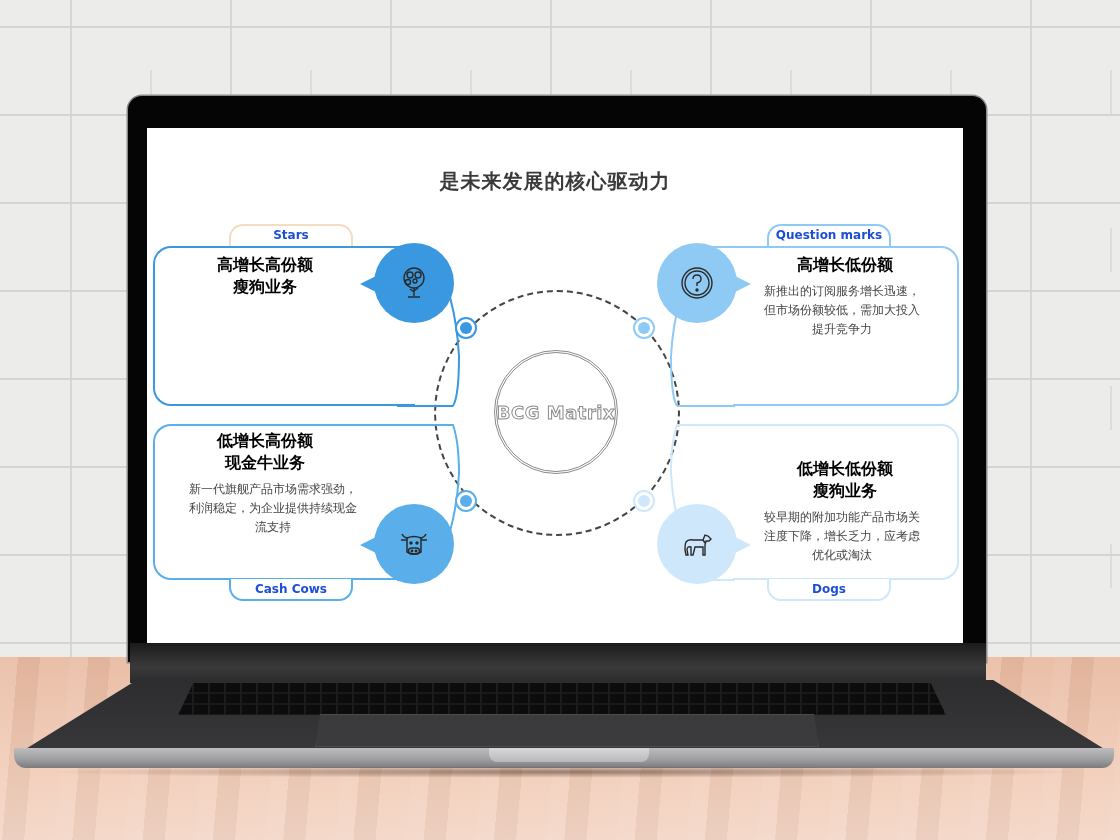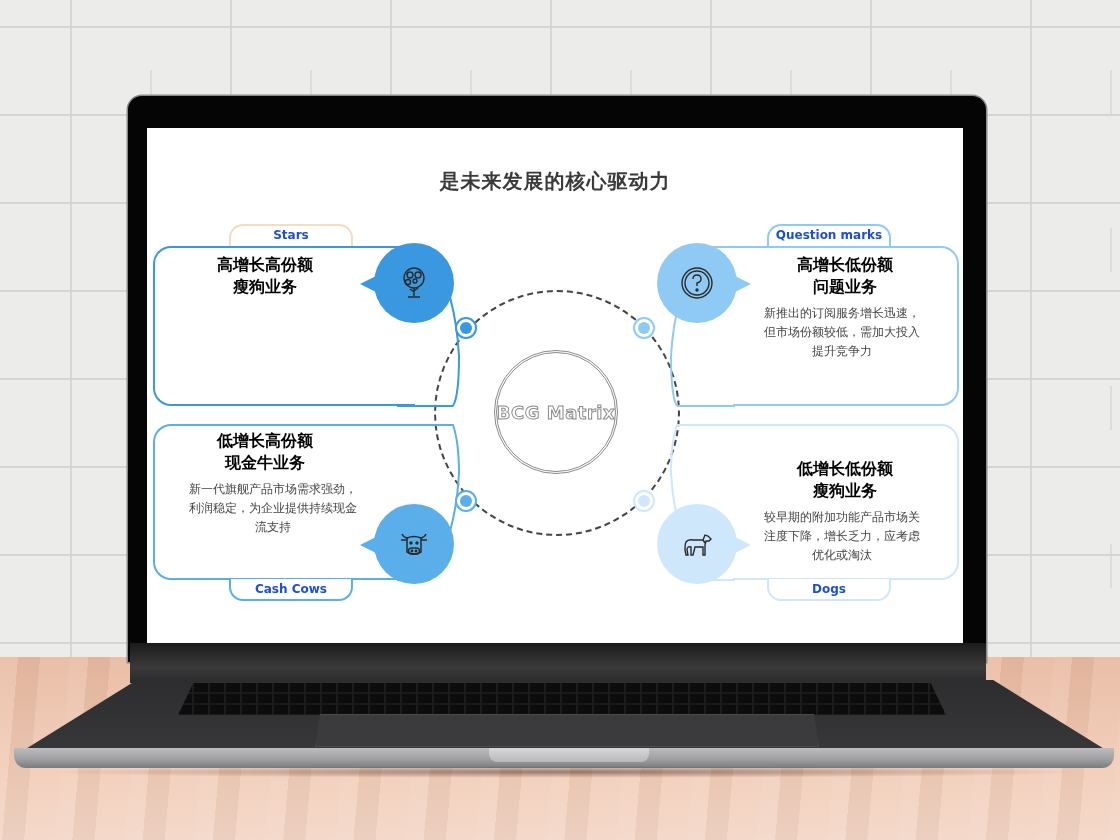--- a/index.html
+++ b/index.html
@@ -172,21 +172,20 @@
 
   <div class="tab" style="left:620px; top:96px; width:124px; border-color:#8fcaf4;">
     <span>Question marks</span>
   </div>
   <svg style="position:absolute; left:500px; top:118px;" width="90" height="162">
     <path d="M88 1 H60 Q28 40 24 110 Q24 150 30 160 M88 160 H30" fill="none" stroke="#8fcaf4" stroke-width="2"></path>
   </svg>
   <div class="card" style="left:586px; top:118px; width:226px; height:160px; border-color:#8fcaf4; border-radius:0 18px 18px 0; border-left:none;">
     <div style="padding-top:6px;">
       <div class="card-h">高增长低份额</div>
-      <div class="card-h">问题业务</div>
       <div class="card-p" style="width:186px; margin-left:16px;">新推出的订阅服务增长迅速，但市场份额较低，需加大投入提升竞争力</div>
     </div>
   </div>
   <div class="bubble" style="left:510px; top:115px; background:#8fcaf4;">
     <div class="tail" style="left:78px; top:33px; border-width:8px 0 8px 16px; border-color:transparent transparent transparent #8fcaf4;"></div>
     <svg viewBox="0 0 36 36" fill="none" stroke="#2a2a2a" stroke-width="1.4">
       <circle cx="18" cy="18" r="15"></circle>
         <circle cx="18" cy="18" r="12"></circle>
       <path d="M14 14 Q14 10 18 10 Q22 10 22 14 Q22 17 18 18 V21"></path>
       <circle cx="18" cy="25" r="1" fill="#2a2a2a"></circle>

